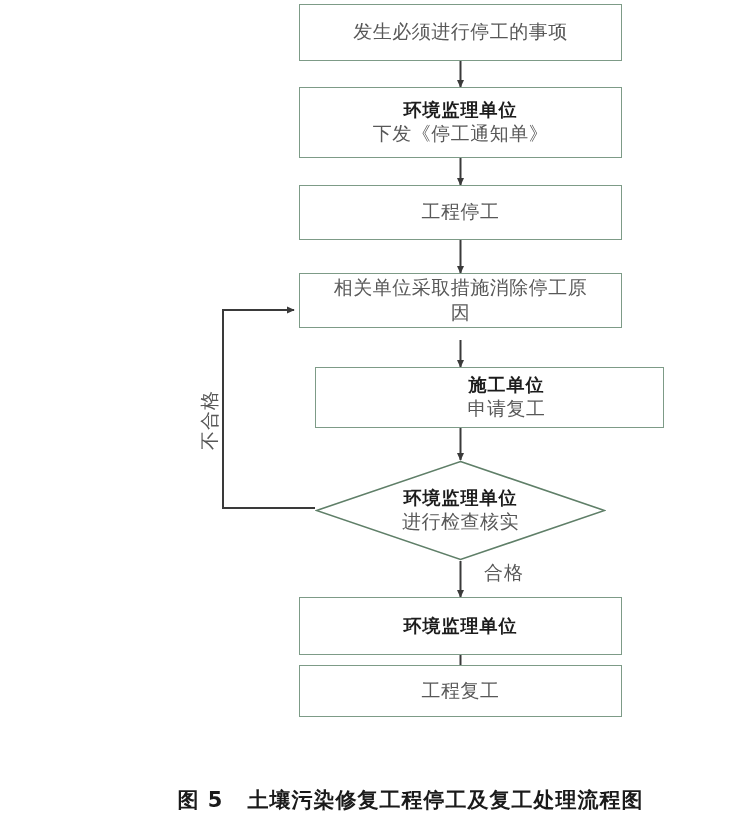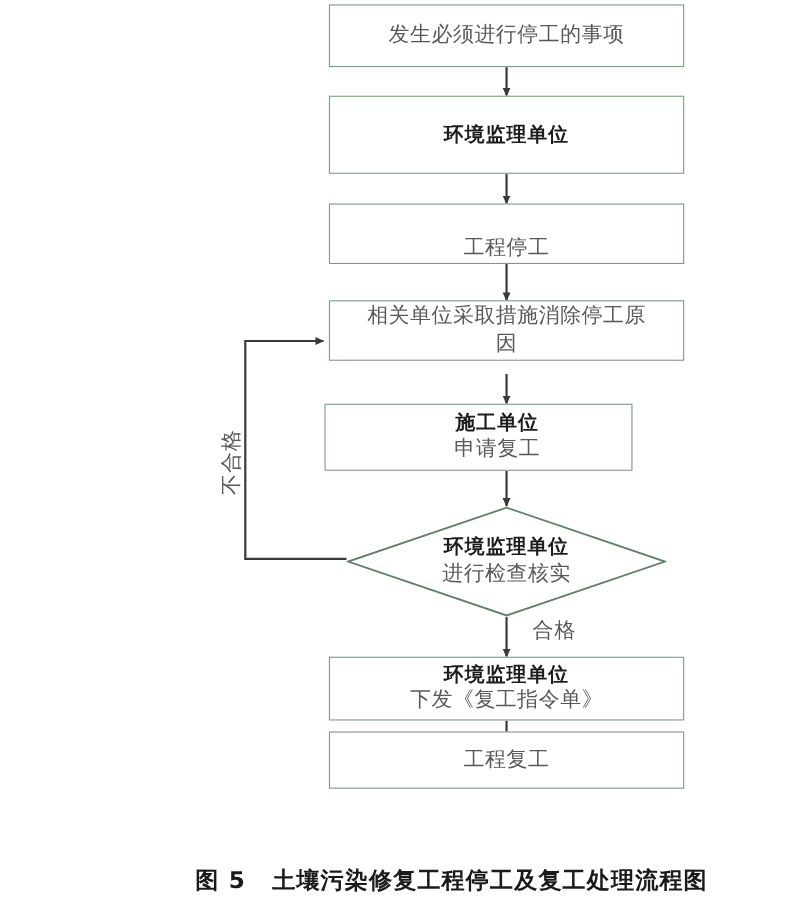--- a/index.html
+++ b/index.html
@@ -157,49 +157,49 @@
       <polyline points="283,508 191,508 191,310 262,310" marker-end="url(#arrowhead)"></polyline>
     </g>
   </svg>
 
   <div class="node" style="left:267px; top:4px; width:323px; height:57px;">
     <span class="ln">发生必须进行停工的事项</span>
   </div>
 
   <div class="node" style="left:267px; top:87px; width:323px; height:71px;">
     <span class="ln strong">环境监理单位</span>
-  </div>
-
-  <div class="node" style="left:267px; top:185px; width:323px; height:55px;justify-content:flex-end;">
+    <span class="ln">下发《停工通知单》</span>
+  </div>
+
+  <div class="node" style="left:267px; top:185px; width:323px; height:55px;">
     <span class="ln">工程停工</span>
   </div>
 
   <div class="node" style="left:267px; top:273px; width:323px; height:55px;">
     <span class="ln">相关单位采取措施消除停工原</span>
     <span class="ln">因</span>
   </div>
 
-  <div class="node" style="left:263px; top:367px; width:280px; height:61px;padding-left:34px;">
+  <div class="node" style="left:283px; top:367px; width:349px; height:61px;padding-left:34px;">
     <span class="ln strong">施工单位</span>
     <span class="ln">申请复工</span>
   </div>
 
   <div class="diamond-wrap" style="left:283px; top:460px; width:291px; height:101px;">
     <svg width="291" height="101" viewBox="0 0 291 101">
       <polygon points="145.5,1.5 289.5,50.5 145.5,99.5 1.5,50.5" fill="#ffffff" stroke="#5f7f68" stroke-width="1.6"></polygon>
     </svg>
     <div class="diamond-label">
       <span class="ln strong">环境监理单位</span>
       <span class="ln">进行检查核实</span>
     </div>
   </div>
 
   <div class="node" style="left:267px; top:597px; width:323px; height:58px;">
     <span class="ln strong">环境监理单位</span>
-    <span class="ln">下发《复工指令单》</span>
   </div>
 
   <div class="node" style="left:267px; top:665px; width:323px; height:52px;">
     <span class="ln">工程复工</span>
   </div>
 
   <div class="edge-label" style="left:452px; top:560px;">合格</div>
 
   <div class="edge-label vertical" style="left:165px; top:450px;">不合格</div>
 

